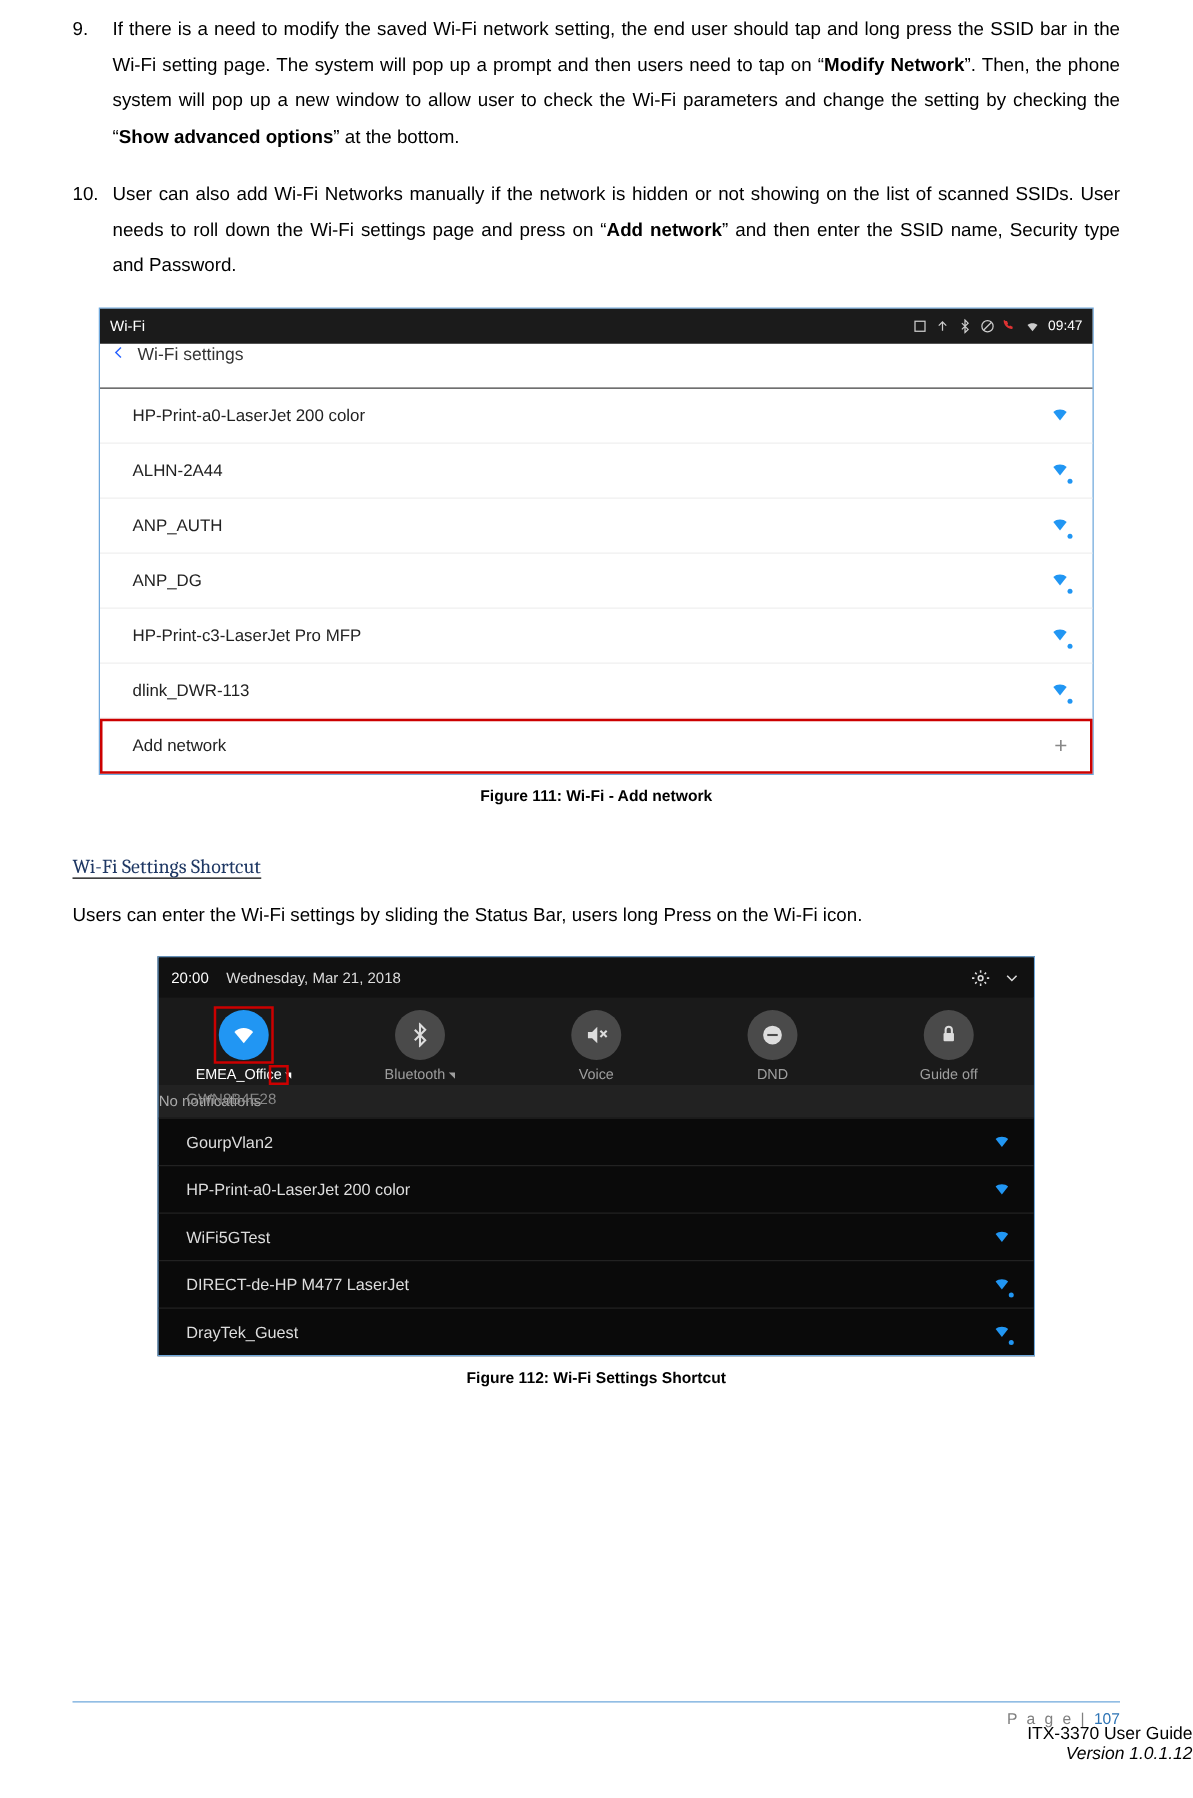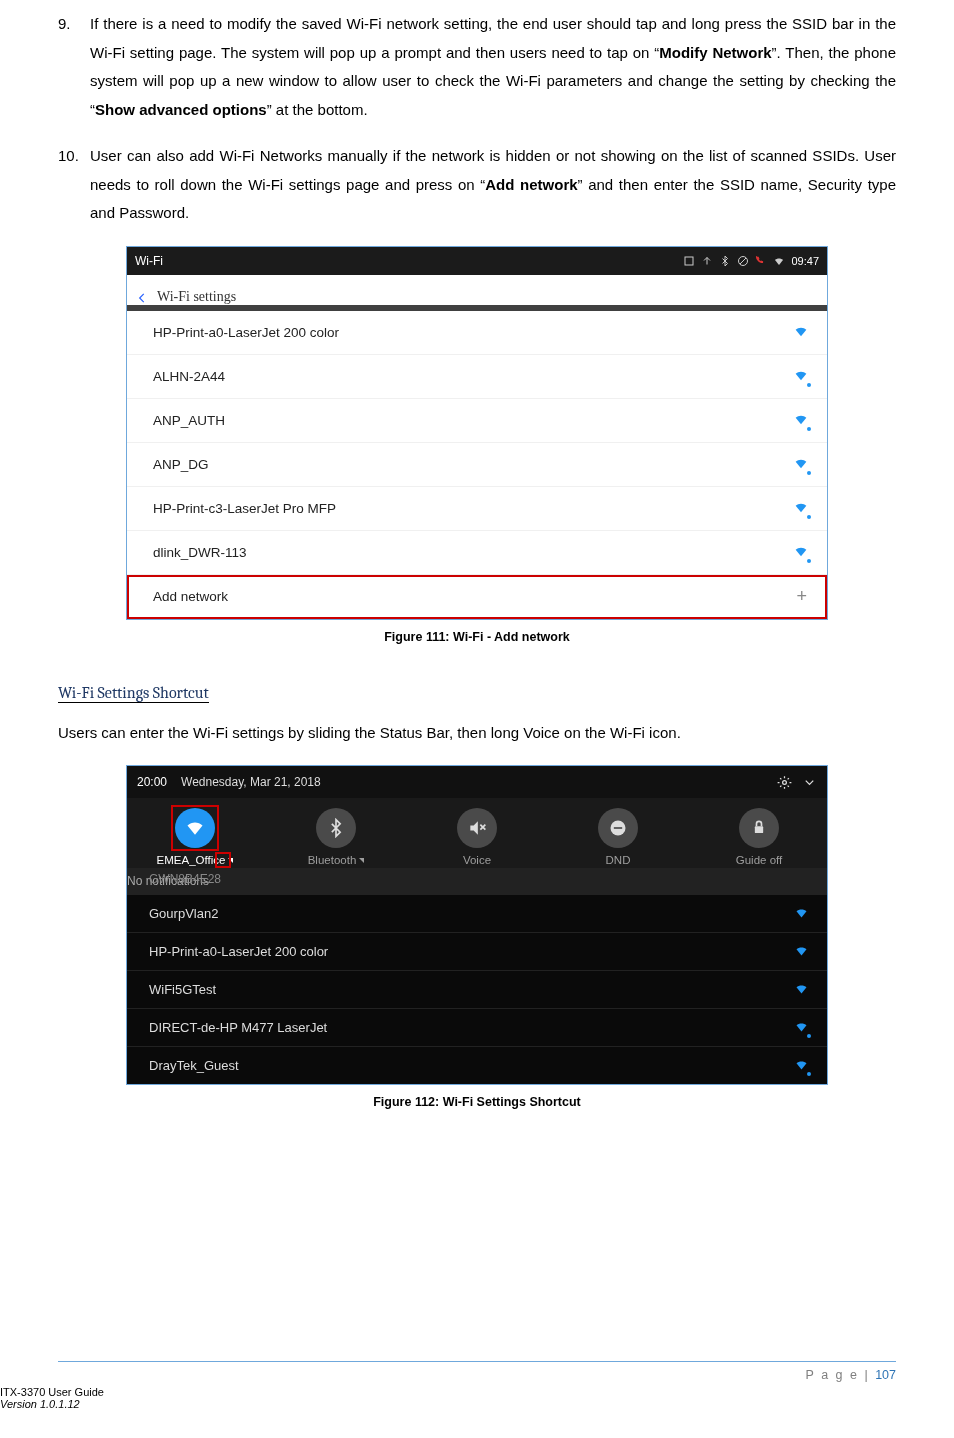--- a/index.html
+++ b/index.html
@@ -23,26 +23,26 @@
   .section-heading {
     font-family: Cambria, Georgia, serif;
     font-size: 16px;
     font-weight: normal;
     color: #1f3864;
     border-bottom: 1px solid #000;
     display: inline-block;
     margin: 10px 0 16px 0;
   }
   
-  .fig1 { width: 702px; border: 1px solid #6fa8dc; background: #fff; margin: 8px auto 4px auto; }
+  .fig1 { width: 796px; border: 1px solid #6fa8dc; background: #fff; margin: 8px auto 4px auto; }
   .fig1-topbar { background: #1b1b1b; color: #fff; display:flex; align-items:center; height:28px; padding:0 8px; font-size:12px; }
   .fig1-topbar .title { flex:1; }
   .fig1-topbar .icons { display:flex; gap:6px; align-items:center; font-size:11px; }
   .fig1-topbar .icons svg { width:12px; height:12px; }
-  .fig1-sub { height:36px; display:flex; align-items:flex-end; padding:0 8px; border-bottom:6px solid #404040; font-size:14px; color:#333;font-family:Liberation Serif, serif;}
+  .fig1-sub { height:36px; display:flex; align-items:flex-start; padding:0 8px; border-bottom:1px solid #404040; font-size:14px; color:#333;}
   .fig1-sub svg { width:14px; height:14px; stroke:#2962ff; stroke-width:2; fill:none; margin-right:8px;}
   .fig1-row { height:44px; display:flex; align-items:center; justify-content:space-between; padding:0 18px 0 26px; border-bottom:1px solid #f0f0f0; font-size:13.5px; color:#222;}
   .fig1-row:last-child { border-bottom:none; }
   .wifi-ico { color:#2196f3; }
   .wifi-ico svg { width:16px; height:16px; }
   .wifi-ico.dot { position:relative; }
   .wifi-ico.dot::after { content:""; position:absolute; right:-2px; bottom:-1px; width:4px; height:4px; border-radius:50%; background:#2196f3; }
   .fig1-add { border:2px solid #cc0000; height:44px; display:flex; align-items:center; justify-content:space-between; padding:0 18px 0 24px; font-size:13.5px; color:#222;}
   .plus { color:#888; font-size:18px; font-weight:300;}
 
@@ -68,21 +68,21 @@
   .fig2-notif { background:#222; text-align:left; font-size:12px; color:#aaa; padding:6px 0; position:relative;}
   .fig2-notif .behind { position:absolute; left:22px; top:4px; color:#888; font-size:12px;}
   .fig2-list .row { height:38px; border-top:1px solid #222; display:flex; align-items:center; justify-content:space-between; padding:0 18px 0 22px; font-size:13px; color:#ddd; background:#0a0a0a;text-align:center;}
   .fig2-list .row .wifi-ico svg { width:15px; height:15px;}
   .fig2-list .row .wifi-ico { color:#2196f3; }
 
   
   .footer-line { position:absolute; bottom:76px; left:58px; right:58px; border-top:1px solid #6fa8dc; }
   .footer-page { position:absolute; bottom:56px; right:58px; font-size:12.5px; color:#7f7f7f; letter-spacing:2px;}
   .footer-page .num { color:#2e74b5; letter-spacing:normal;}
-  .footer-center { position:absolute; bottom:28px; left:0; right:0; text-align:left; font-size:11px; color:#000;}
+  .footer-center { position:absolute; bottom:28px; left:0; right:0; text-align:right; font-size:14px; color:#000;}
   .footer-center .ver { font-style:italic; }
 </style>
 </head>
 <body>
 
 <div class="content">
 
   <div class="para list-item">
     <div class="list-num">9.</div>
     <div class="list-body">
@@ -169,21 +169,21 @@
       <div class="fig1-add">
         <span>Add network</span>
         <span class="plus">+</span>
       </div>
     </div>
     <div class="fig-caption">Figure 111: Wi-Fi - Add network</div>
   </div>
 
   <div><span class="section-heading">Wi-Fi Settings Shortcut</span></div>
 
-  <div class="para">Users can enter the Wi-Fi settings by sliding the Status Bar, then long Voice on the Wi-Fi icon.</div>
+  <div class="para">Users can enter the Wi-Fi settings by sliding the Status Bar, users long Press on the Wi-Fi icon.</div>
 
   <div class="fig">
     <div class="fig2">
       <div class="fig2-status">
         <span class="time">20:00</span>
         <span class="date">Wednesday, Mar 21, 2018</span>
         <span class="sp"></span>
         <span class="r">
           <svg viewBox="0 0 24 24" fill="none" stroke="#ddd" stroke-width="2">
               <circle cx="12" cy="12" r="3"></circle>

